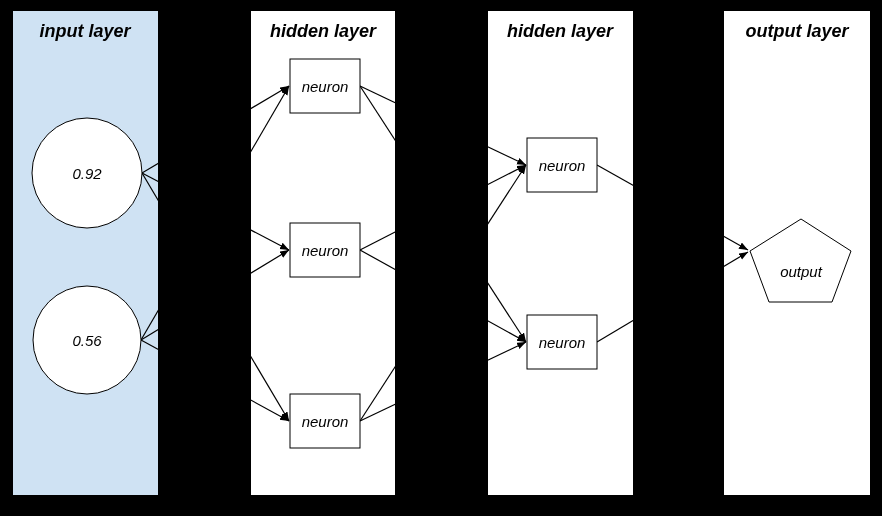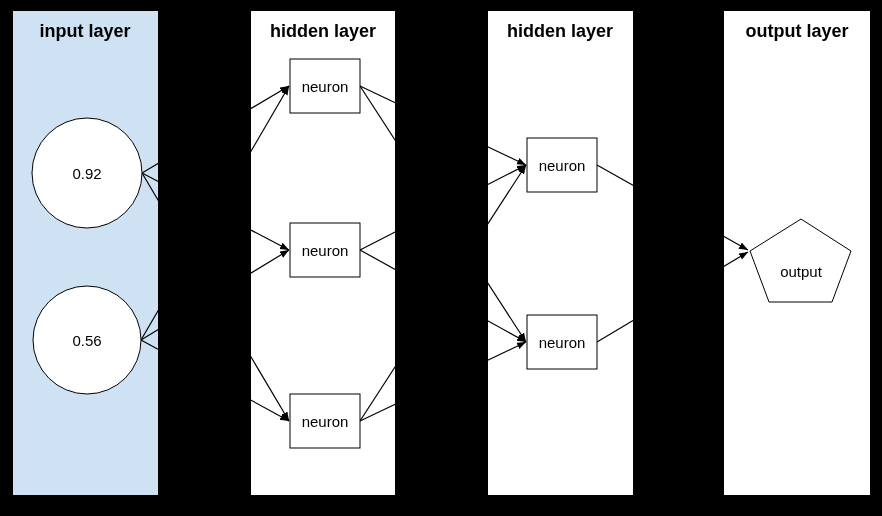--- a/index.html
+++ b/index.html
@@ -4,21 +4,21 @@
 <style>
   html, body {
     margin: 0;
     padding: 0;
     width: 882px;
     height: 516px;
     background: #000000;
     overflow: hidden;
     font-family: "Liberation Sans", sans-serif;
   }
-  .stage { position: relative; width: 882px; height: 456px; }
+  .stage { position: relative; width: 882px; height: 456px; font-style: italic; }
   svg { display: block; }
   .panel { stroke: none; }
   .layer-title {
     font-size: 18px;
     font-weight: bold;
     fill: #000000;
     text-anchor: middle;
     font-family: "Liberation Sans", sans-serif;
   }
   .node {

